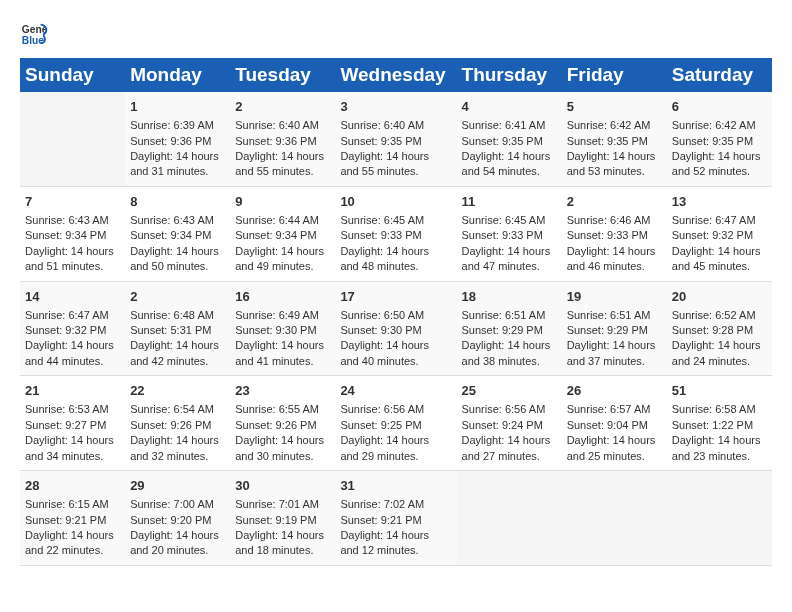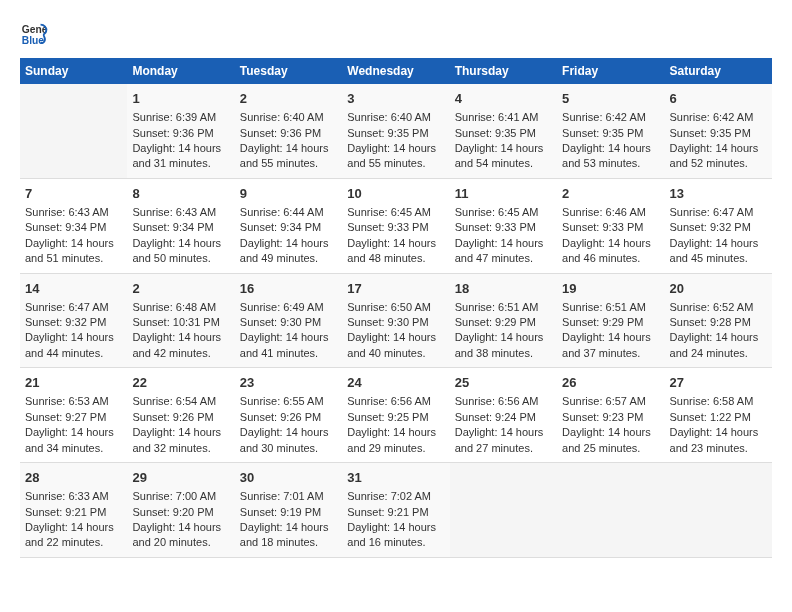--- a/index.html
+++ b/index.html
@@ -41,21 +41,21 @@
     table {
       width: 100%;
       border-collapse: collapse;
       font-size: 11px;
     }
     thead th {
       background-color: #1a5fb4;
       color: #fff;
       padding: 6px 5px;
       text-align: left;
-      font-size: 12px;
+      font-size: 19px;
       font-weight: bold;
     }
     tbody tr {
       border-bottom: 1px solid #ddd;
     }
     tbody tr:nth-child(odd) {
       background-color: #f9f9f9;
     }
     tbody tr:nth-child(even) {
       background-color: #fff;
@@ -212,21 +212,21 @@
         <td>
           <span class="day-number">14</span>
           <div>Sunrise: 6:47 AM</div>
           <div>Sunset: 9:32 PM</div>
           <div>Daylight: 14 hours</div>
           <div>and 44 minutes.</div>
         </td>
         <td>
           <span class="day-number">2</span>
           <div>Sunrise: 6:48 AM</div>
-          <div>Sunset: 10:31 PM</div>
+          <div>Sunset: 5:31 PM</div>
           <div>Daylight: 14 hours</div>
           <div>and 42 minutes.</div>
         </td>
         <td>
           <span class="day-number">16</span>
           <div>Sunrise: 6:49 AM</div>
           <div>Sunset: 9:30 PM</div>
           <div>Daylight: 14 hours</div>
           <div>and 41 minutes.</div>
         </td>
@@ -291,36 +291,36 @@
         <td>
           <span class="day-number">25</span>
           <div>Sunrise: 6:56 AM</div>
           <div>Sunset: 9:24 PM</div>
           <div>Daylight: 14 hours</div>
           <div>and 27 minutes.</div>
         </td>
         <td>
           <span class="day-number">26</span>
           <div>Sunrise: 6:57 AM</div>
-          <div>Sunset: 9:23 PM</div>
+          <div>Sunset: 9:04 PM</div>
           <div>Daylight: 14 hours</div>
           <div>and 25 minutes.</div>
         </td>
         <td>
-          <span class="day-number">27</span>
+          <span class="day-number">51</span>
           <div>Sunrise: 6:58 AM</div>
           <div>Sunset: 1:22 PM</div>
           <div>Daylight: 14 hours</div>
           <div>and 23 minutes.</div>
         </td>
       </tr>
       <tr>
         <td>
           <span class="day-number">28</span>
-          <div>Sunrise: 6:33 AM</div>
+          <div>Sunrise: 6:15 AM</div>
           <div>Sunset: 9:21 PM</div>
           <div>Daylight: 14 hours</div>
           <div>and 22 minutes.</div>
         </td>
         <td>
           <span class="day-number">29</span>
           <div>Sunrise: 7:00 AM</div>
           <div>Sunset: 9:20 PM</div>
           <div>Daylight: 14 hours</div>
           <div>and 20 minutes.</div>
@@ -330,20 +330,20 @@
           <div>Sunrise: 7:01 AM</div>
           <div>Sunset: 9:19 PM</div>
           <div>Daylight: 14 hours</div>
           <div>and 18 minutes.</div>
         </td>
         <td>
           <span class="day-number">31</span>
           <div>Sunrise: 7:02 AM</div>
           <div>Sunset: 9:21 PM</div>
           <div>Daylight: 14 hours</div>
-          <div>and 16 minutes.</div>
+          <div>and 12 minutes.</div>
         </td>
         <td class="empty-cell"></td>
         <td class="empty-cell"></td>
         <td class="empty-cell"></td>
       </tr>
     </tbody>
 </table>
 
 </body></html>

